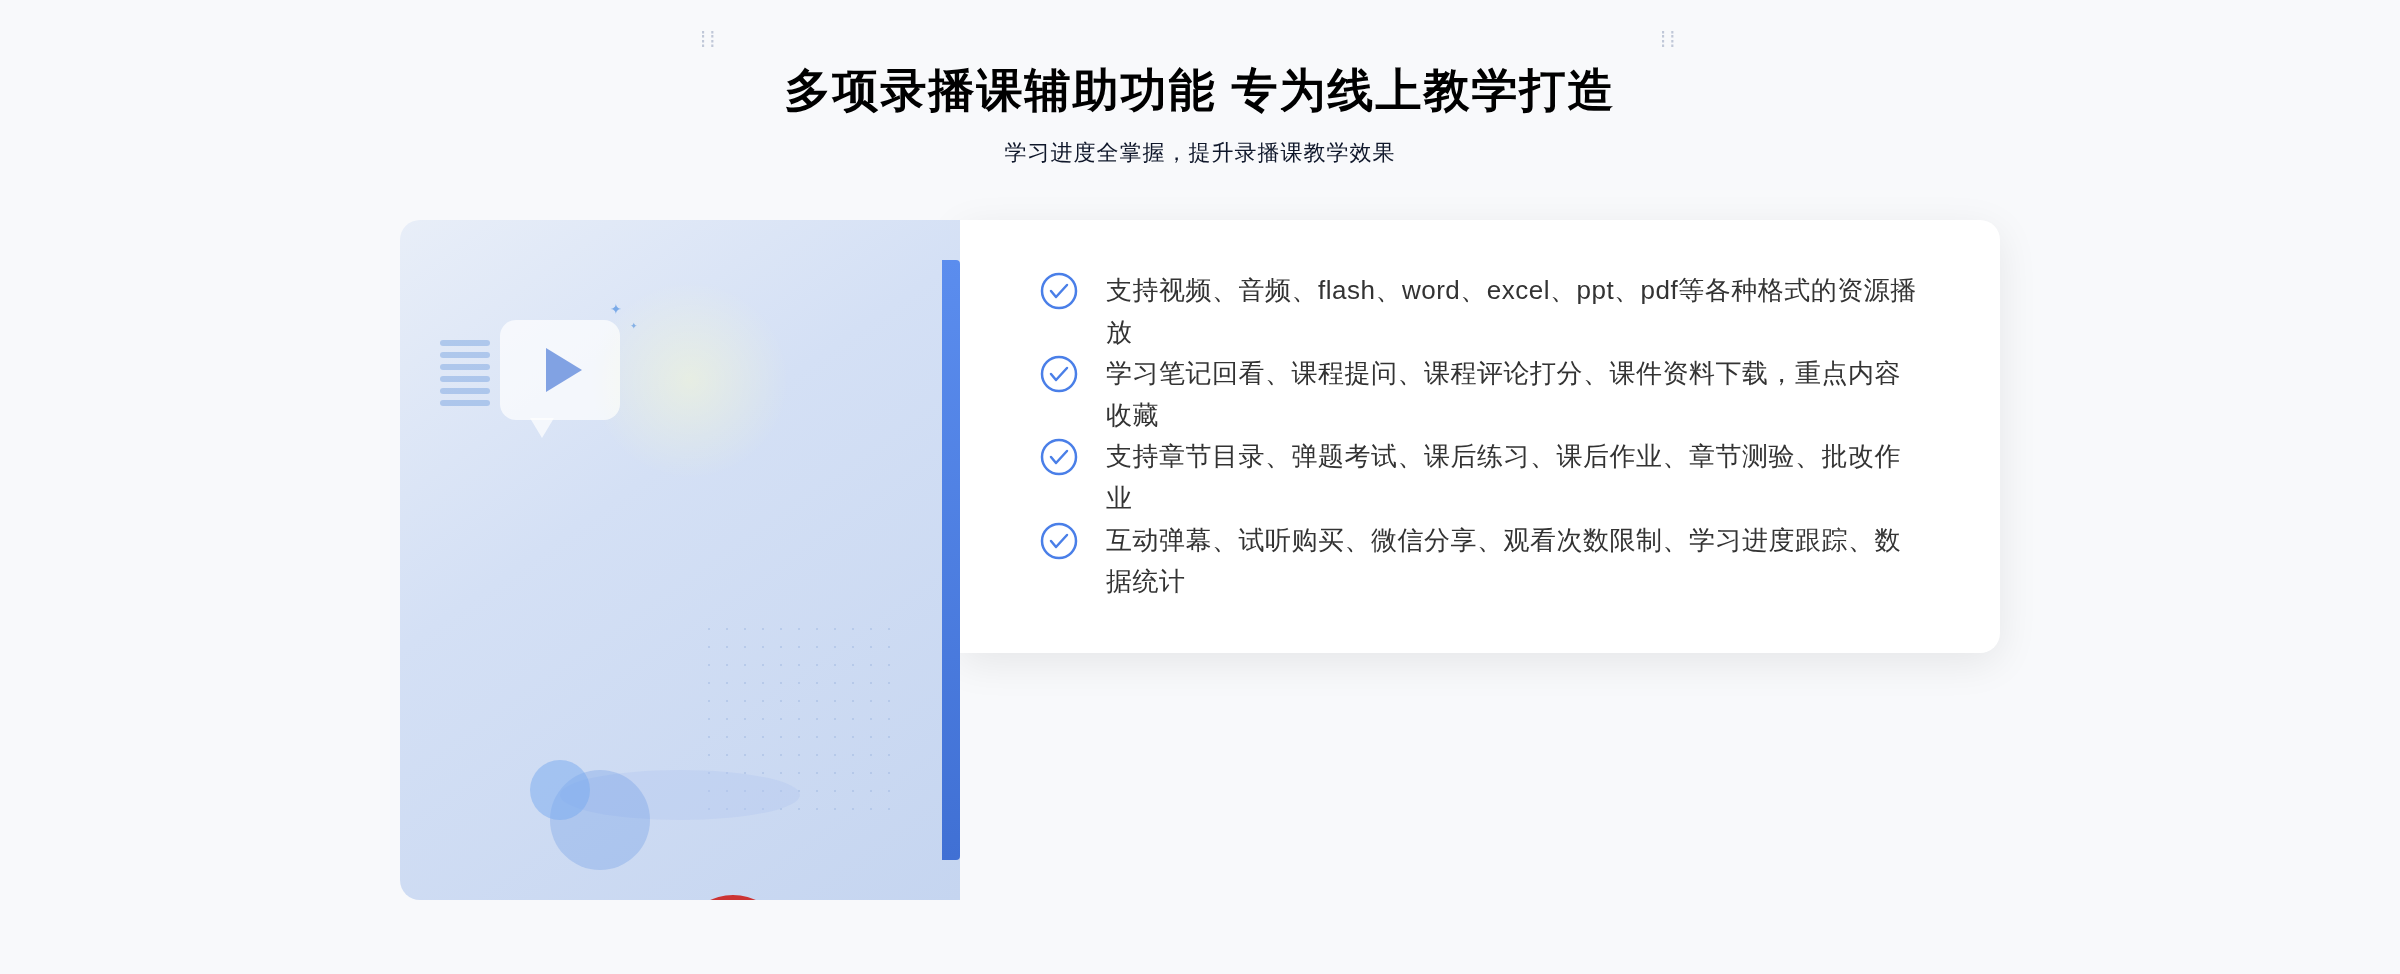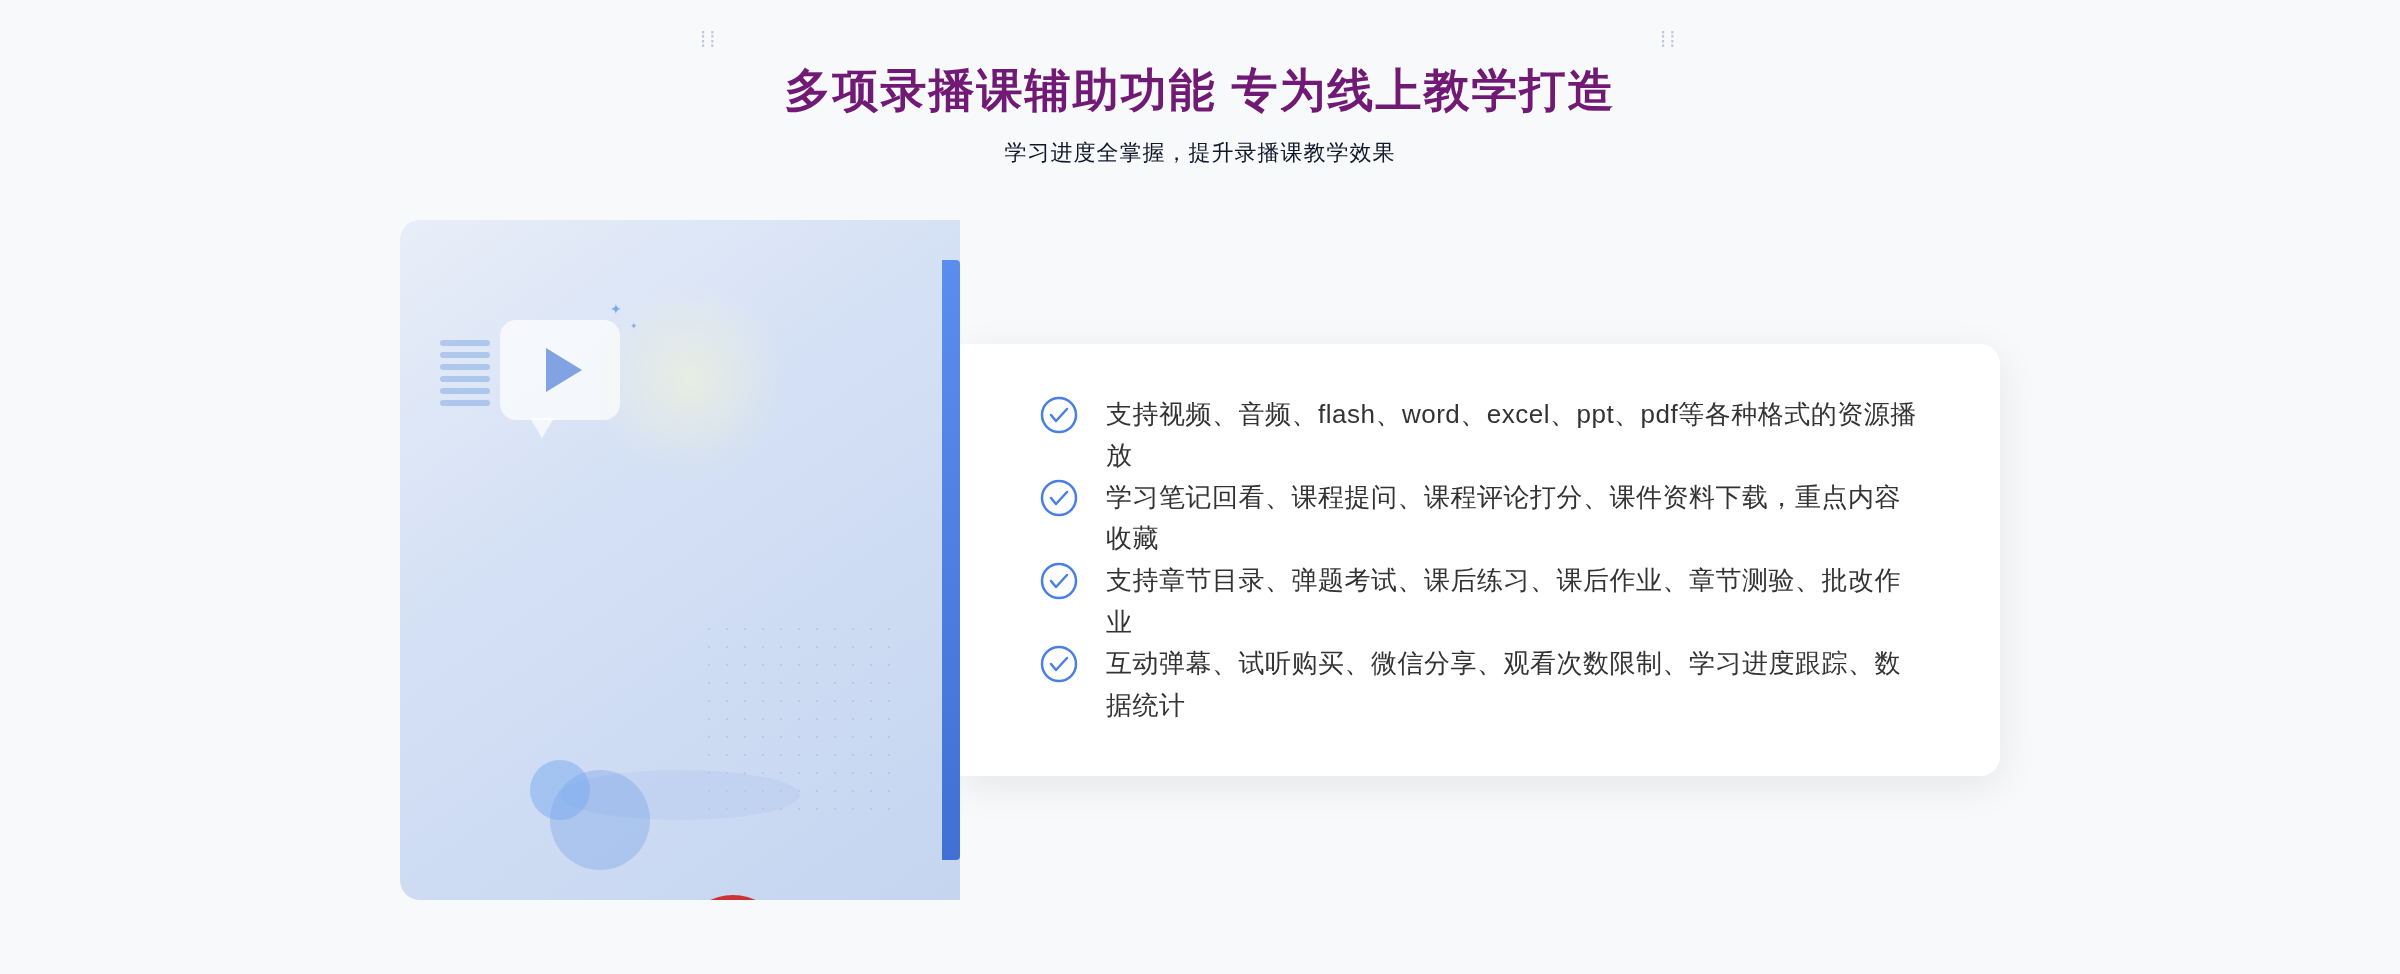--- a/index.html
+++ b/index.html
@@ -48,36 +48,36 @@
 
     
     .header {
       text-align: center;
       margin-bottom: 12px;
     }
 
     .main-title {
       font-size: 46px;
       font-weight: 600;
-      color: #701a75;
+      color: #000000;
       letter-spacing: 2px;
       margin-bottom: 16px;
     }
 
     .sub-title {
       font-size: 22px;
       color: #0f172a;
       font-weight: 400;
       letter-spacing: 1px;
     }
 
     
     .content-area {
       display: flex;
-      align-items: center;
+      align-items: flex-start;
       margin-top: 40px;
       width: 1600px;
       height: 680px;
       position: relative;
     }
 
     
     .illustration-panel {
       width: 560px;
       height: 680px;

